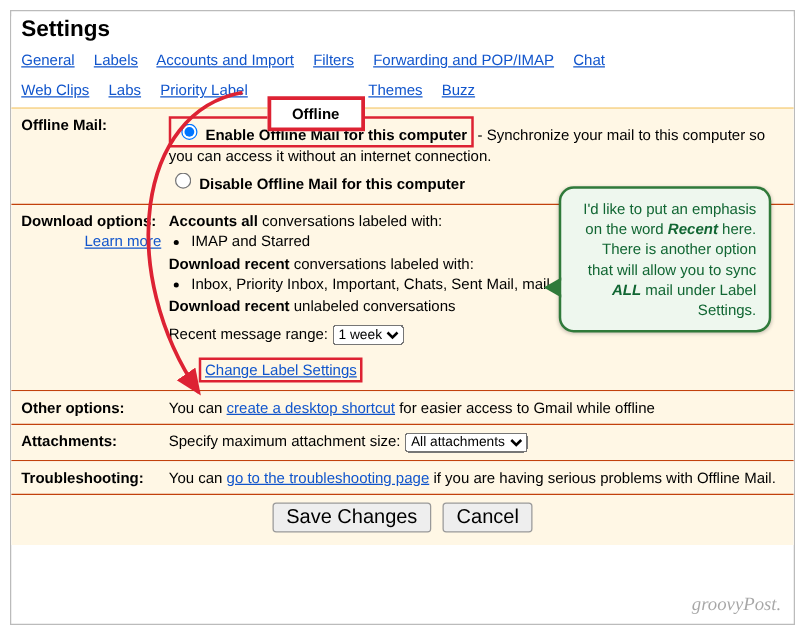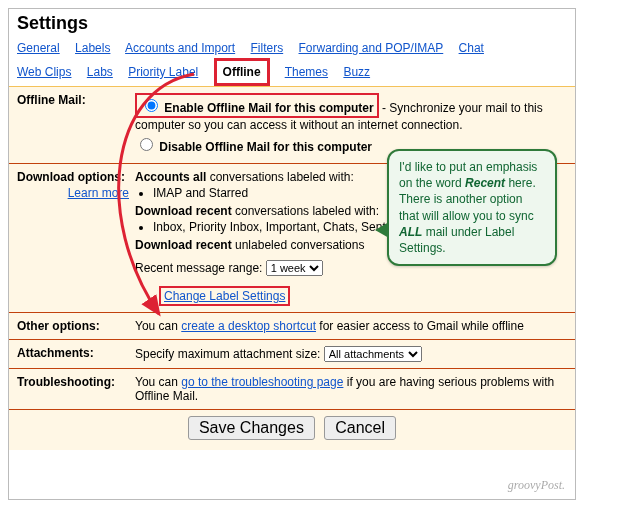--- a/index.html
+++ b/index.html
@@ -11,21 +11,21 @@
     background: #fff;
     width: 644px;
     height: 508px;
     overflow: hidden;
     position: relative;
   }
   .frame {
     margin: 8px;
     border: 1px solid #bbb;
     background: #fff;
-    width: 568px;
+    width: 628px;
     height: 492px;
     position: relative;
     overflow: hidden;
   }
   .settings-panel {
     background: #fff;
   }
   h1.page-title {
     font-size: 18px;
     font-weight: bold;
@@ -40,27 +40,26 @@
   .tabs a {
     color: #1155cc;
     text-decoration: underline;
     margin-right: 12px;
     white-space: nowrap;
   }
   .tab-active {
     display: inline-block;
     background: #fff;
     border: 3px solid #d23; 
-    padding: 1px 6px;
+    padding: 1px 17px;
     color: #000 !important;
     text-decoration: none !important;
     font-weight: bold;
     position: relative;
-    top: 0;
-    margin-right: 12px;
+    top: 19px;
   }
   .section {
     display: flex;
     border-bottom: 1px solid #c2410c;
     padding: 6px 8px;
     background: #fff7e5;
   }
   .section .label-col {
     width: 118px;
     flex: 0 0 118px;
@@ -105,38 +104,38 @@
     margin: 0 3px;
     border: 1px solid #999;
     background: #eee;
     border-radius: 3px;
   }
   .watermark {
     position: absolute;
     right: 10px;
     bottom: 6px;
     font-family: Georgia, serif;
-    font-size: 12px;
+    font-size: 15px;
     color: rgba(0,0,0,0.35);
     font-style: italic;
     pointer-events: none;
   }
   
   .callout {
     position: absolute;
     right: 18px;
     top: 140px;
     width: 170px;
     background: #eef7ee;
     border: 2px solid #2f7a3a;
     border-radius: 12px;
     padding: 8px 10px;
     font-size: 12px;
     color: #163;
-    text-align: left;
+    text-align: right;
     line-height: 1.35;
     box-shadow: 0 1px 3px rgba(0,0,0,.2);
   }
   .callout::after {
     content: "";
     position: absolute;
     left: -14px;
     bottom: 26px;
     width: 0; height: 0;
     border-top: 8px solid transparent;

